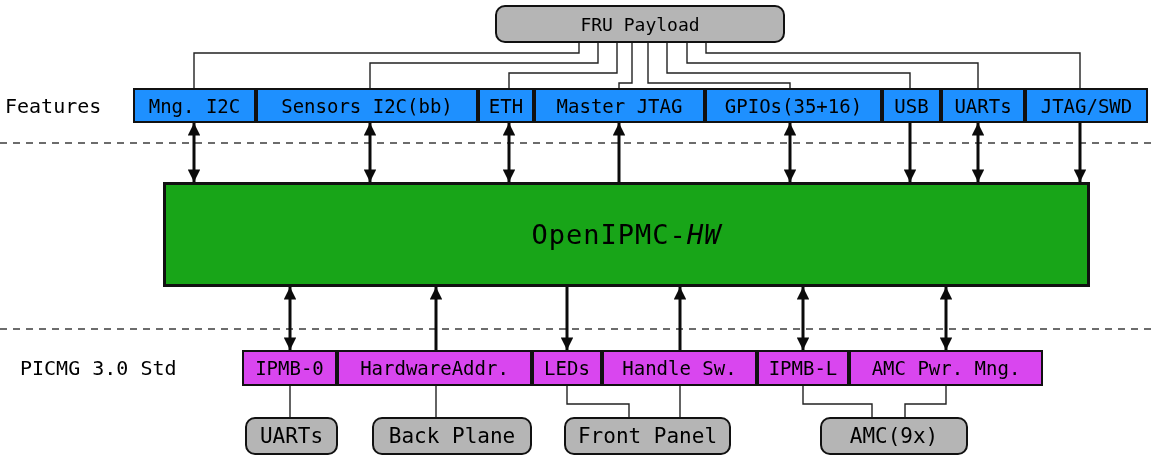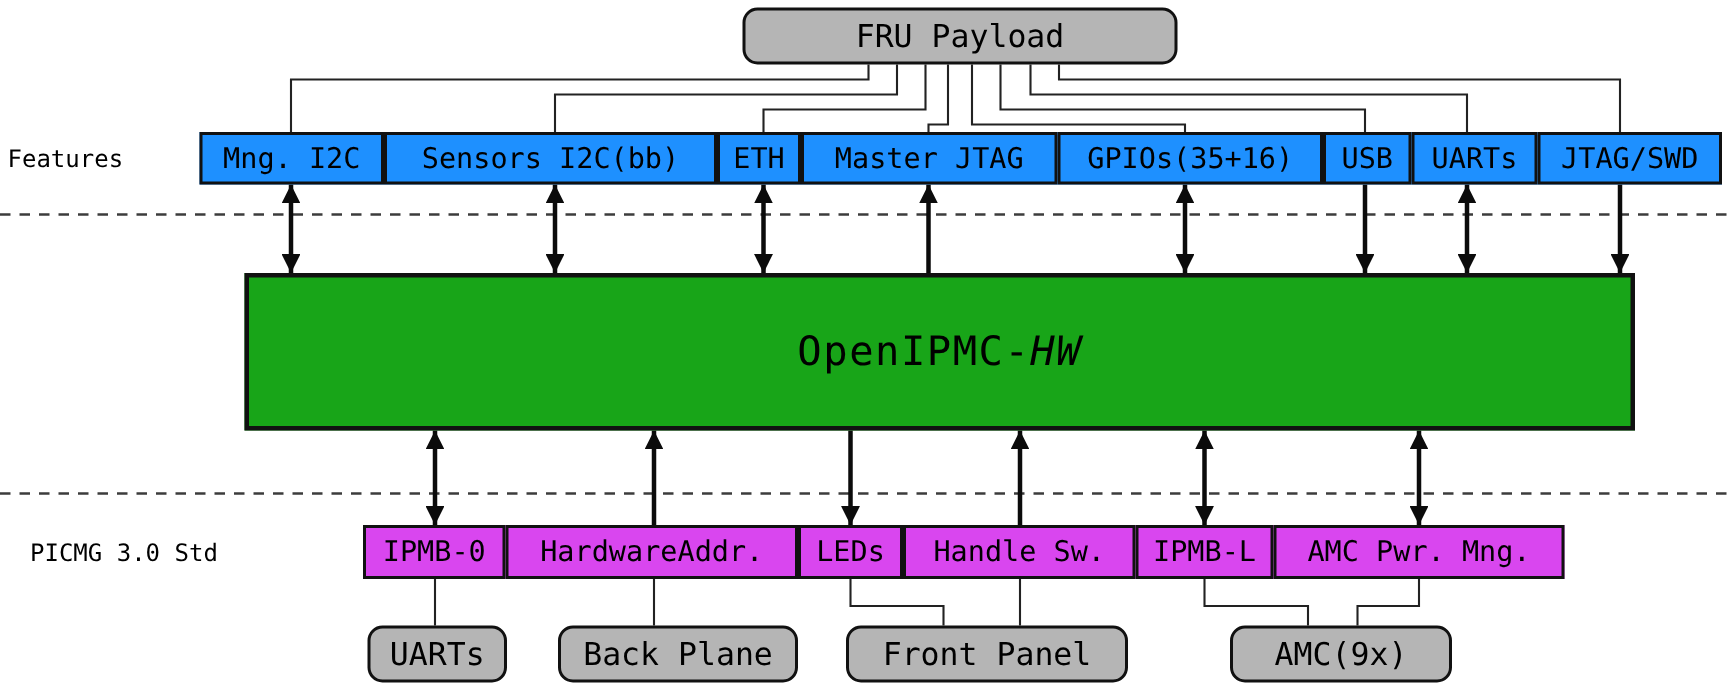--- a/index.html
+++ b/index.html
@@ -8,27 +8,27 @@
     font-family:"DejaVu Sans Mono","Liberation Mono",monospace;color:#000;
   }
   .abs{position:absolute;box-sizing:border-box;}
   .box{
     display:flex;align-items:center;justify-content:center;
     border:2px solid #111;text-align:center;white-space:nowrap;
   }
   .feature{background:#1e90ff;height:35px;top:88px;font-size:19px;}
   .picmg{background:#d946ef;height:36px;top:350px;font-size:19px;}
   .external{background:#b5b5b5;height:38px;top:417px;font-size:21px;border-radius:10px;border-width:2.5px;}
-  .fru{background:#b5b5b5;left:495px;top:5px;width:290px;height:38px;font-size:21px;border-radius:10px;border-width:2.5px;}
+  .fru{background:#b5b5b5;left:495px;top:5px;width:290px;height:38px;font-size:18px;border-radius:10px;border-width:2.5px;}
   .core{
     background:#18a518;left:163px;top:182px;width:927px;height:105px;
     border:3px solid #111;font-size:27px;letter-spacing:1px;
   }
   .core .it{font-style:italic;}
-  .rowlabel{font-size:16px;display:flex;align-items:center;}
+  .rowlabel{font-size:20px;display:flex;align-items:center;}
   svg{position:absolute;left:0;top:0;}
 </style>
 </head>
 <body>
 
 <div id="canvas">
 
   <svg width="1156" height="465" viewBox="0 0 1156 465">
     <defs>
       <marker id="ah" viewBox="0 0 10 10" refX="10" refY="5" markerWidth="4.2" markerHeight="4.2" orient="auto-start-reverse">
@@ -105,16 +105,16 @@
 
   <div class="abs box picmg" style="left:242px;width:95px;">IPMB-0</div>
   <div class="abs box picmg" style="left:337px;width:195px;">HardwareAddr.</div>
   <div class="abs box picmg" style="left:532px;width:70px;">LEDs</div>
   <div class="abs box picmg" style="left:602px;width:155px;">Handle Sw.</div>
   <div class="abs box picmg" style="left:757px;width:92px;">IPMB-L</div>
   <div class="abs box picmg" style="left:849px;width:194px;">AMC Pwr. Mng.</div>
 
   <div class="abs box external" style="left:245px;width:93px;">UARTs</div>
   <div class="abs box external" style="left:372px;width:160px;text-align:right;">Back Plane</div>
-  <div class="abs box external" style="left:564px;width:188px;">Front Panel</div>
+  <div class="abs box external" style="left:564px;width:167px;">Front Panel</div>
   <div class="abs box external" style="left:820px;width:148px;">AMC(9x)</div>
 
 </div>
 
 </body></html>

